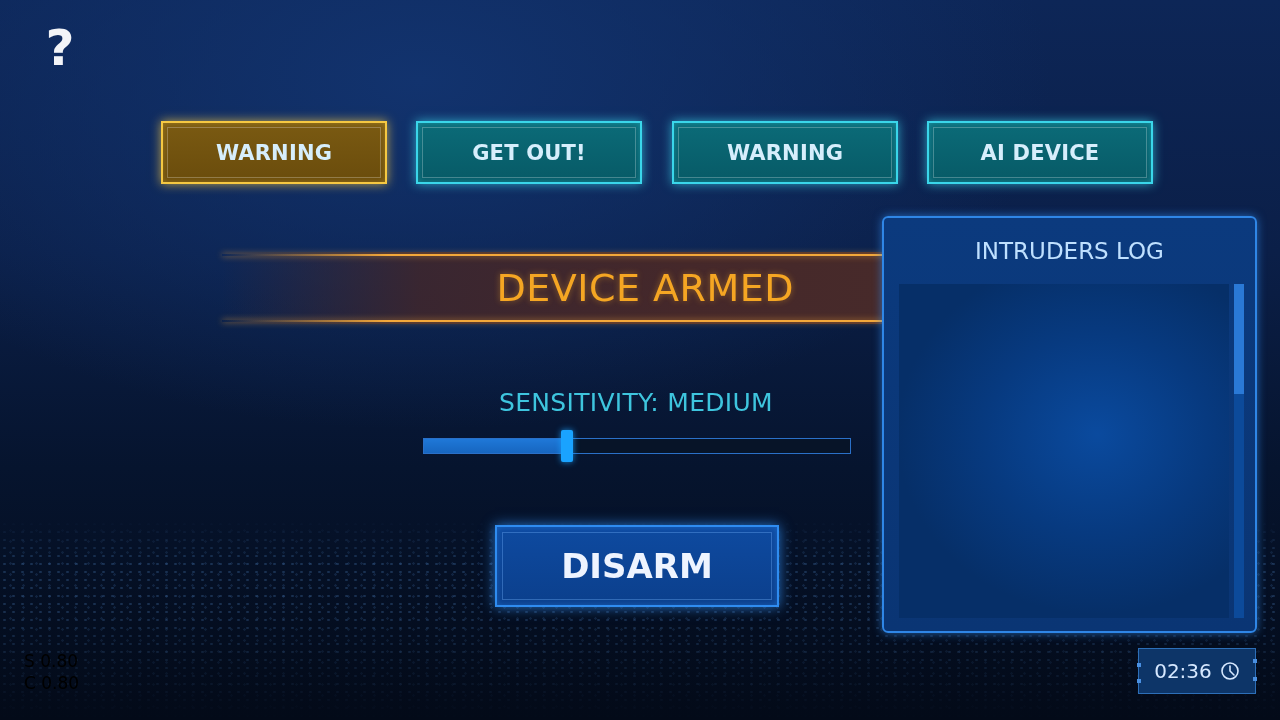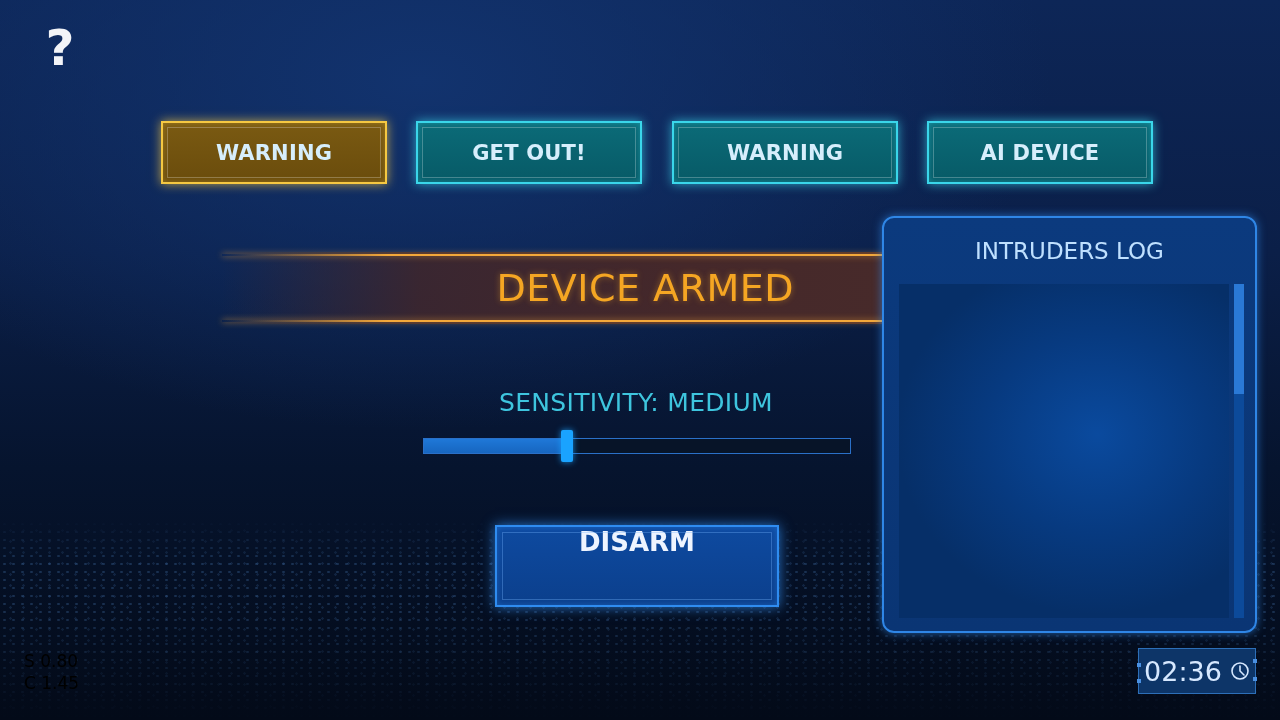--- a/index.html
+++ b/index.html
@@ -80,30 +80,30 @@
   }
   .slider-thumb {
     position: absolute; top: -9px; width: 12px; height: 32px; margin-left: -6px;
     background: #1aa3ff; border-radius: 2px; box-shadow: 0 0 6px rgba(26,163,255,0.8);
   }
   .disarm-btn {
     position: absolute; left: 495px; top: 525px; width: 284px; height: 82px;
     background: linear-gradient(180deg, #0e4aa0 0%, #0b3f8c 100%);
     border: 2px solid #2f8cf0;
     box-shadow: 0 0 12px rgba(47,140,240,0.8), inset 0 0 6px rgba(47,140,240,0.4);
-    display: flex; justify-content: center;
-    font-family: "DejaVu Sans", sans-serif; font-weight: bold; font-size: 26px;
+    display: flex; align-items: center; justify-content: center;
+    font-family: "DejaVu Sans", sans-serif; font-weight: bold; font-size: 34px;
     color: #eef4ff; cursor: pointer;
   }
   .disarm-btn::after {
     content: ""; position: absolute; inset: 5px; border: 1px solid rgba(120,180,255,0.35);
   }
   .log-panel {
     position: absolute; left: 882px; top: 216px; width: 375px; height: 417px;
-    border: 2px solid #2f86e6; border-radius: 12px;
+    border: 2px solid #2f86e6; border-radius: 6px;
     background: linear-gradient(180deg, #0b3a7e 0%, #0a3574 100%);
     box-shadow: 0 0 10px rgba(47,134,230,0.7);
   }
   .log-title {
     position: absolute; left: 0; right: 0; top: 20px; text-align: center;
     font-family: "DejaVu Sans", sans-serif; font-size: 23px; color: #bfe0ff;
   }
   .log-list {
     position: absolute; left: 15px; top: 66px; width: 330px; height: 334px;
     background: radial-gradient(ellipse 200px 180px at 60% 45%, #0a4a9e 0%, #073a80 55%, #062f68 100%);
@@ -117,21 +117,21 @@
   }
   .stats {
     position: absolute; left: 24px; top: 650px;
     font-family: "DejaVu Sans", sans-serif; font-size: 17px; line-height: 22px; color: #000000;
   }
   .timer {
     position: absolute; left: 1138px; top: 648px; width: 118px; height: 46px;
     background: #0d3568; border: 1px solid #2d6fb8;
     display: flex; align-items: center; justify-content: center; gap: 8px;
   }
-  .timer-text { font-family: "DejaVu Sans", sans-serif; font-size: 27px; color: #d6e8ff; }
+  .timer-text { font-family: "DejaVu Sans", sans-serif; font-size: 20px; color: #d6e8ff; }
   .clock-icon { width: 20px; height: 20px; }
   .timer .dot { position: absolute; width: 4px; height: 4px; background: #4a90e2; }
 </style>
 </head>
 <body>
 
 <div class="particles"></div>
 
 <div class="help">
   <span>?</span>
@@ -170,21 +170,21 @@
 <div class="log-panel">
   <div class="log-title">INTRUDERS LOG</div>
   <div class="log-list"></div>
   <div class="log-scrollbar">
     <div class="log-scroll-thumb"></div>
   </div>
 </div>
 
 <div class="stats">
   <div>S 0.80</div>
-  <div>C 1.45</div>
+  <div>C 0.80</div>
 </div>
 
 <div class="timer">
   <span class="dot" style="left:-2px;top:14px"></span>
   <span class="dot" style="left:-2px;top:30px"></span>
   <span class="dot" style="right:-2px;top:10px"></span>
   <span class="dot" style="right:-2px;top:28px"></span>
   <span class="timer-text">02:36</span>
   <svg class="clock-icon" viewBox="0 0 20 20">
     <circle cx="10" cy="10" r="8" fill="none" stroke="#d6e8ff" stroke-width="1.6"></circle>

